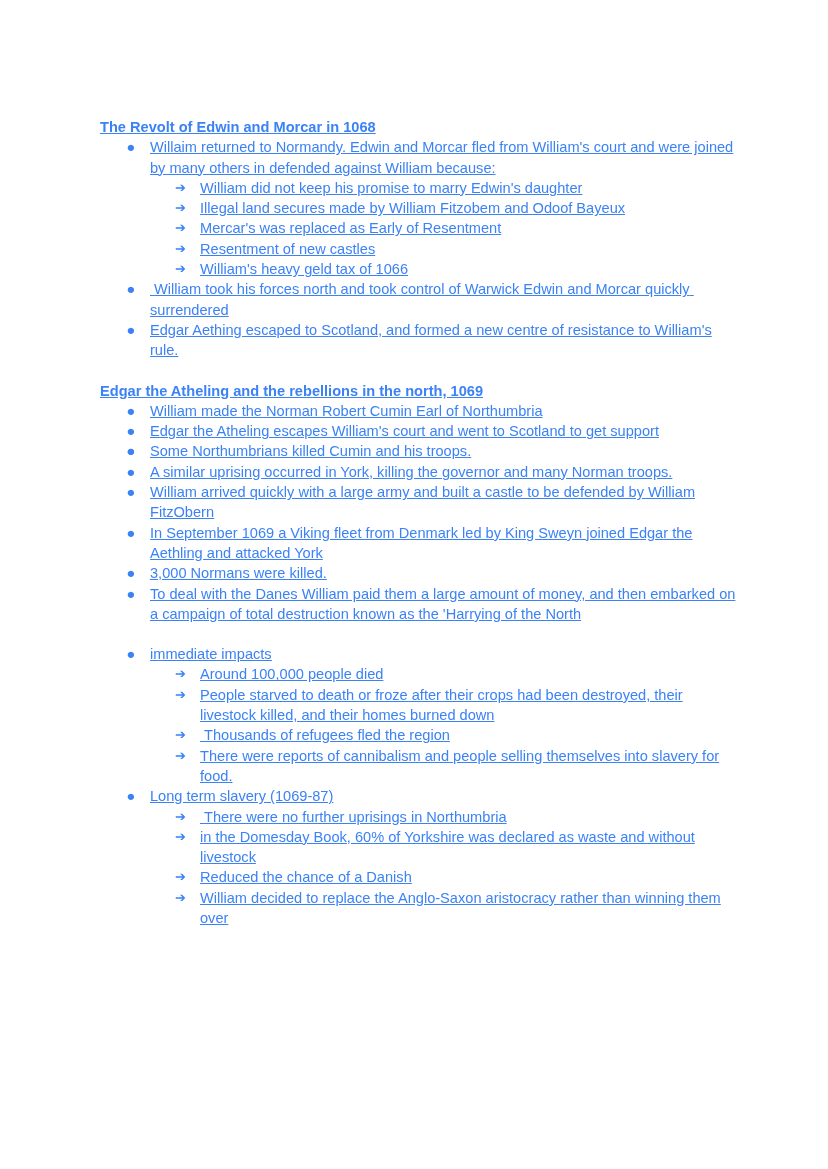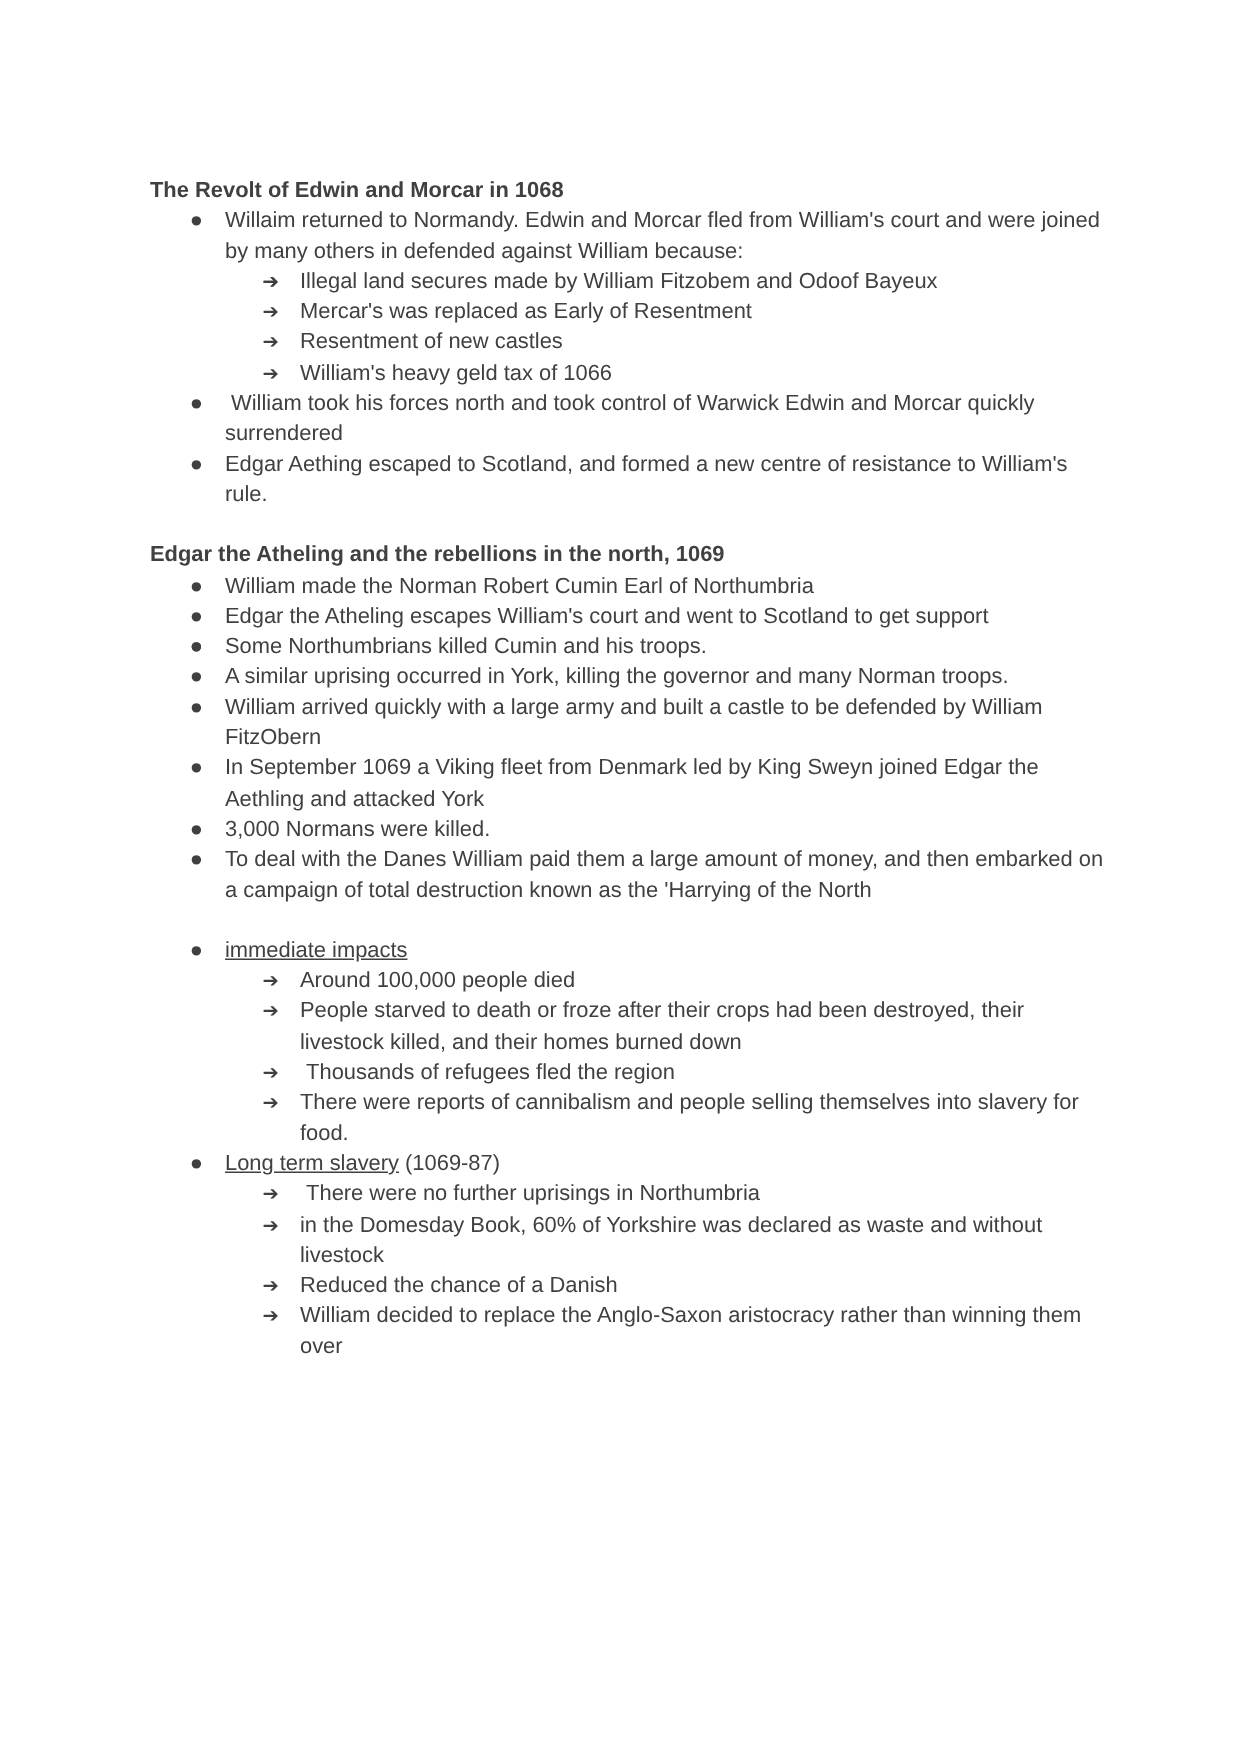--- a/index.html
+++ b/index.html
@@ -1,20 +1,21 @@
 <!DOCTYPE html>
 <html><head>
 <meta charset="utf-8">
 <style>
   html, body { margin: 0; padding: 0; background: #ffffff; }
   body { width: 828px; height: 1169px; position: relative; overflow: hidden; }
   .page {
     position: absolute; left: 100px; top: 117px; width: 640px;
-    font-family: "Liberation Sans", sans-serif; font-size: 14.6px; color: #404040;
+    font-family: "Liberation Sans", sans-serif; font-size: 14.6px; color: #3b82f6;
     line-height: 20.3px;
+    text-decoration: underline;
   }
   .section { margin-bottom: 20px; }
   .heading { font-weight: bold; }
   ul.l1 { list-style: none; margin: 0; padding: 0; }
   ul.l1 > li { position: relative; padding-left: 50px; }
   ul.l1 > li > .bullet {
     position: absolute; left: 25px; top: 0; width: 12px; text-align: center;
   }
   ul.l2 { list-style: none; margin: 0; padding: 0; margin-left: 0; }
   ul.l2 > li { position: relative; padding-left: 50px; }
@@ -26,21 +27,21 @@
 
 <div class="page">
 
   <div class="section">
     <div class="heading">The Revolt of Edwin and Morcar in 1068</div>
     <ul class="l1">
       <li>
         <span class="bullet">●</span>
         <span>Willaim returned to Normandy. Edwin and Morcar fled from William's court and were joined by many others in defended against William because:</span>
         <ul class="l2" style="margin-left:-50px;">
-          <li style="padding-left:100px;"><span class="arrow" style="left:75px;">➔</span></li>
+          <li style="padding-left:100px;"><span class="arrow" style="left:75px;">➔</span><span>William did not keep his promise to marry Edwin's daughter</span></li>
           <li style="padding-left:100px;"><span class="arrow" style="left:75px;">➔</span><span>Illegal land secures made by William Fitzobem and Odoof Bayeux</span></li>
           <li style="padding-left:100px;"><span class="arrow" style="left:75px;">➔</span><span>Mercar's was replaced as Early of Resentment</span></li>
           <li style="padding-left:100px;"><span class="arrow" style="left:75px;">➔</span><span>Resentment of new castles</span></li>
           <li style="padding-left:100px;"><span class="arrow" style="left:75px;">➔</span><span>William's heavy geld tax of 1066</span></li>
         </ul>
       </li>
       <li>
         <span class="bullet">●</span>
         <span style="white-space:pre-wrap;"> William took his forces north and took control of Warwick Edwin and Morcar quickly surrendered</span>
       </li>

